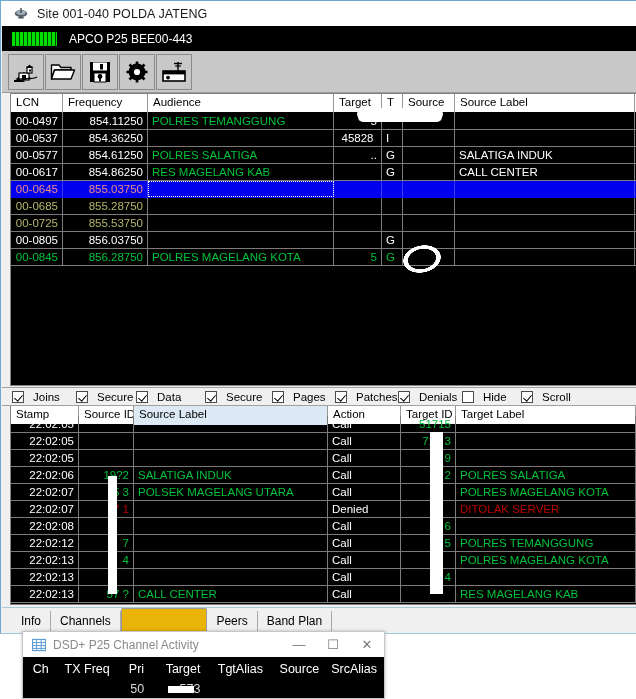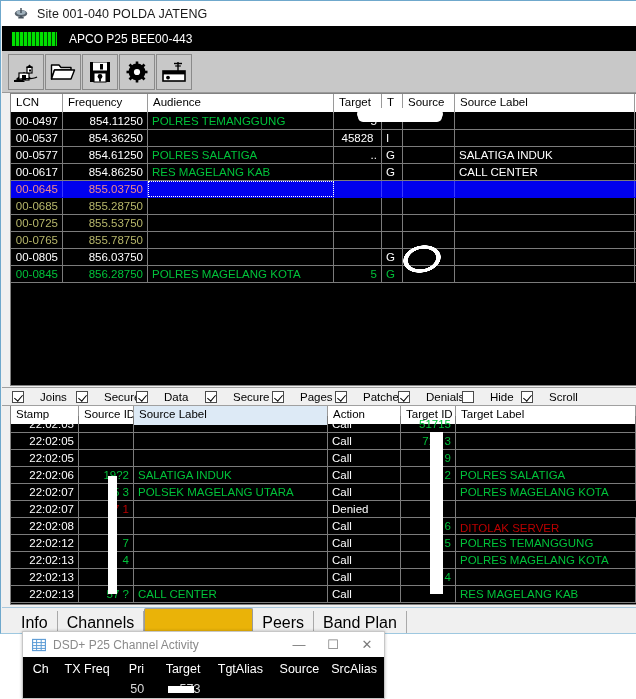--- a/index.html
+++ b/index.html
@@ -157,21 +157,21 @@
     border-top: 1px solid #a0a0a0;
     border-bottom: 1px solid #a0a0a0;
     display: flex;
     align-items: center;
     font-size: 11.5px;
     color: #000;
   }
   .chk {
     display: flex;
     align-items: center;
-    gap: 16px;
+    gap: 9px;
     white-space: nowrap;
   }
   .box {
     width: 12px; height: 12px;
     background: #ffffff;
     border: 1px solid #4a4a4a;
     position: relative;
     flex: 0 0 auto;
   }
   .box.on::after {
@@ -189,21 +189,21 @@
     position: absolute;
     left: 1px; top: 606px;
     width: 636px; height: 26px;
     background: #f0f0f0;
     border-top: 1px solid #a8c8dd;
     display: flex;
     align-items: flex-end;
     padding-left: 10px;
   }
   .tab {
-    font-size: 16px;
+    font-size: 12px;
     color: #000;
     padding: 3px 9px 4px 9px;
     height: 22px;
     border-right: 1px solid #a9a9a9;
     background: transparent;
     white-space: nowrap;
   }
   .tab.active {
     background: #eab308;
     border: 1px solid #9a9a9a;
@@ -426,29 +426,20 @@
           <div class="row">
             <div class="cell c-olive num" style="width: 52px;">00-0725</div>
             <div class="cell c-olive num" style="width: 85px;">855.53750</div>
             <div class="cell c-olive" style="width: 186px;"></div>
             <div class="cell c-olive num" style="width: 48px;"></div>
             <div class="cell c-olive" style="width: 21px;"></div>
             <div class="cell c-olive num" style="width: 52px;"></div>
             <div class="cell c-olive" style="width: 180px;"></div>
           </div>
           <div class="row">
-            <div class="cell c-olive num" style="width: 52px;">00-0765</div>
-            <div class="cell c-olive num" style="width: 85px;">855.78750</div>
-            <div class="cell c-olive" style="width: 186px;"></div>
-            <div class="cell c-olive num" style="width: 48px;"></div>
-            <div class="cell c-olive" style="width: 21px;"></div>
-            <div class="cell c-olive num" style="width: 52px;"></div>
-            <div class="cell c-olive" style="width: 180px;"></div>
-          </div>
-          <div class="row">
             <div class="cell c-white num" style="width: 52px;">00-0805</div>
             <div class="cell c-white num" style="width: 85px;">856.03750</div>
             <div class="cell c-green" style="width: 186px;"></div>
             <div class="cell c-white num" style="width: 48px;"></div>
             <div class="cell c-white" style="width: 21px;">G</div>
             <div class="cell c-white num" style="width: 52px;"></div>
             <div class="cell c-white" style="width: 180px;"></div>
           </div>
           <div class="row">
             <div class="cell c-green num" style="width: 52px;">00-0845</div>
@@ -550,21 +541,21 @@
             <div class="cell c-white" style="width: 73px;">Call</div>
             <div class="cell c-green num" style="width: 55px;"></div>
             <div class="cell c-green" style="width: 180px;">POLRES MAGELANG KOTA</div>
           </div>
           <div class="row">
             <div class="cell c-white num" style="width: 68px;">22:02:07</div>
             <div class="cell c-red num" style="width: 55px;">7 1</div>
             <div class="cell c-red" style="width: 194px;"></div>
             <div class="cell c-white" style="width: 73px;">Denied</div>
             <div class="cell c-red num" style="width: 55px;"></div>
-            <div class="cell c-red" style="width: 180px; margin-top: 19px;">DITOLAK SERVER</div>
+            <div class="cell c-red" style="width: 180px;">DITOLAK SERVER</div>
           </div>
           <div class="row">
             <div class="cell c-white num" style="width: 68px;">22:02:08</div>
             <div class="cell c-green num" style="width: 55px;"></div>
             <div class="cell c-green" style="width: 194px;"></div>
             <div class="cell c-white" style="width: 73px;">Call</div>
             <div class="cell c-green num" style="width: 55px;">6</div>
             <div class="cell c-green" style="width: 180px;"></div>
           </div>
           <div class="row">

